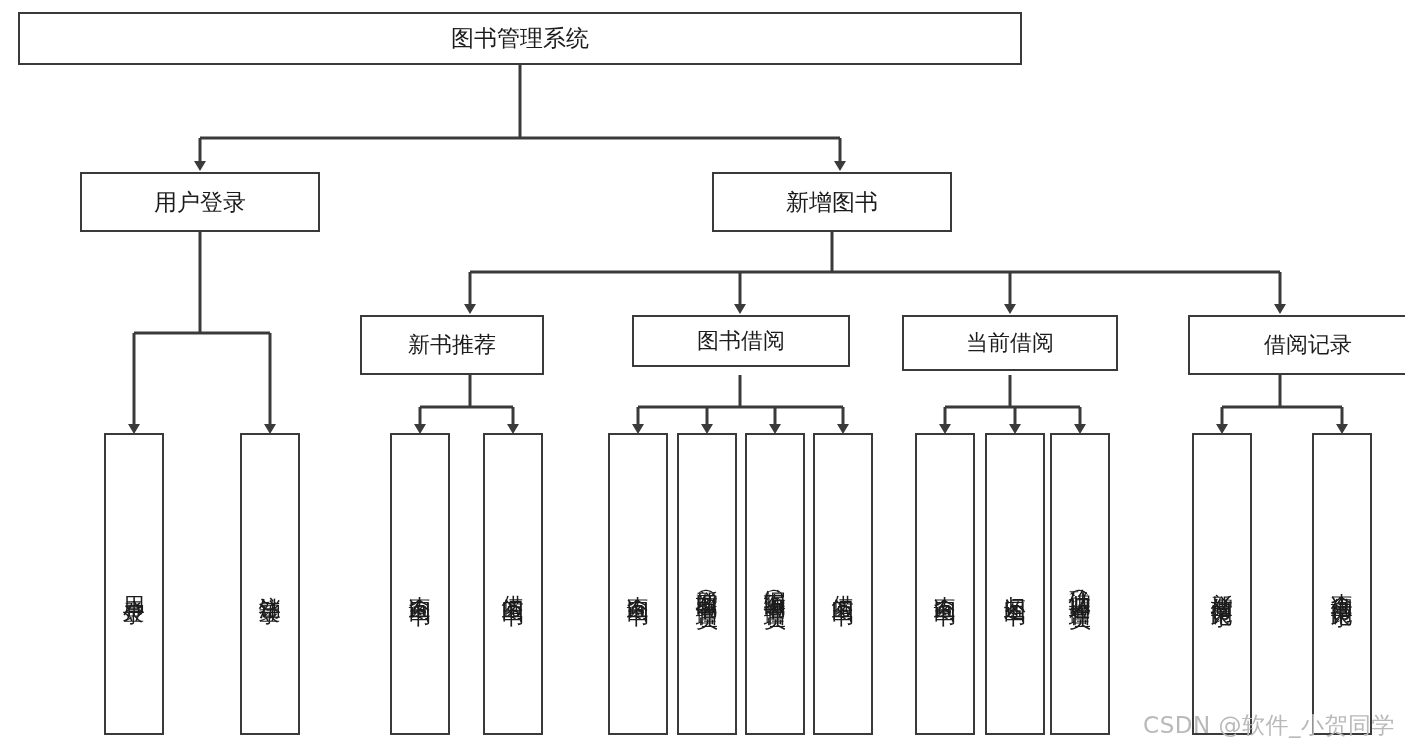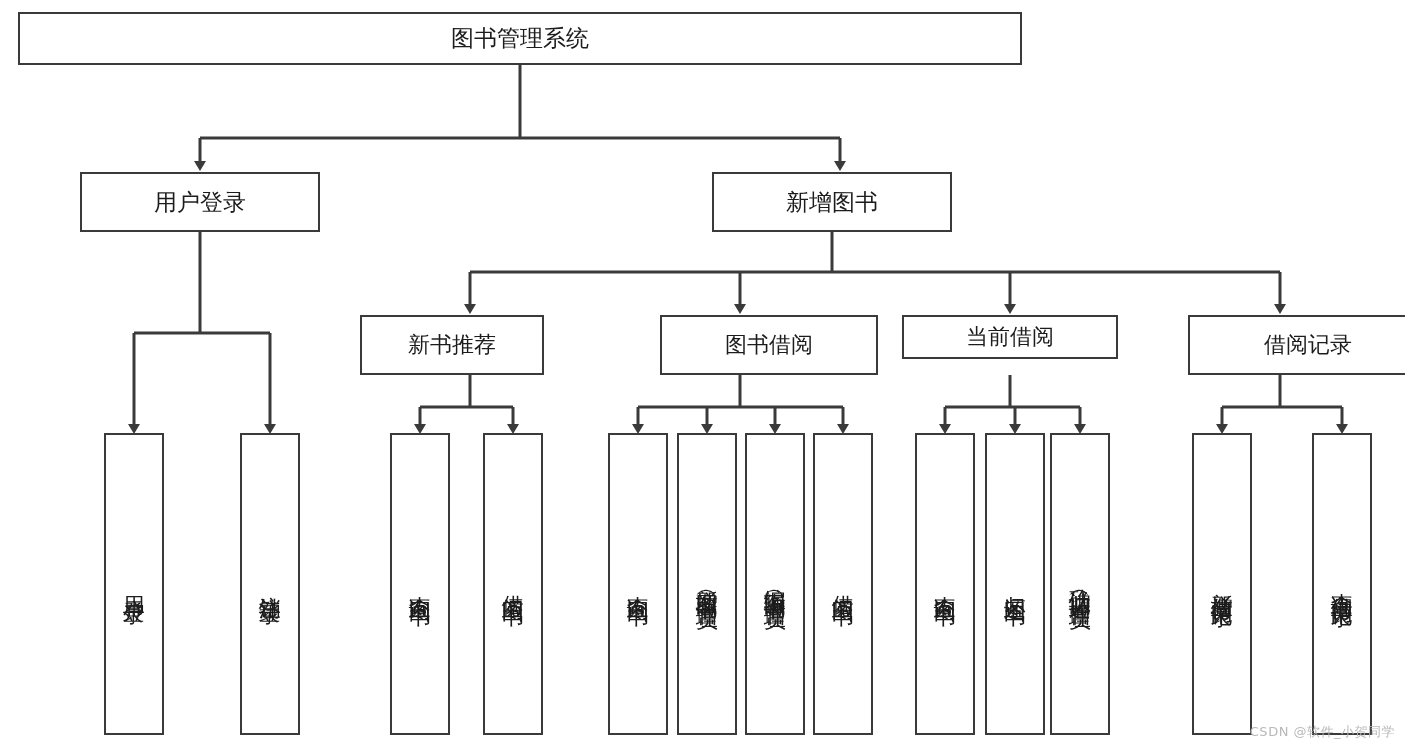--- a/index.html
+++ b/index.html
@@ -51,21 +51,21 @@
     font-size: 22px;
     writing-mode: vertical-rl;
     text-orientation: upright;
     letter-spacing: 3px;
     padding: 6px 0;
   }
   .watermark {
     position: absolute;
     right: 10px;
     bottom: 6px;
-    font-size: 13px;
+    font-size: 23px;
     color: #b9b9b9;
     white-space: nowrap;
     letter-spacing: 0.5px;
   }
 </style>
 </head>
 <body>
 
 <div id="canvas">
 
@@ -120,23 +120,23 @@
   </svg>
 
   <div class="node root" style="left:18px; top:12px; width:1004px; height:53px;">图书管理系统</div>
 
   <div class="node lvl1" style="left:80px; top:172px; width:240px; height:60px;">用户登录</div>
 
   <div class="node lvl1" style="left:712px; top:172px; width:240px; height:60px;">新增图书</div>
 
   <div class="node lvl2" style="left:360px; top:315px; width:184px; height:60px;">新书推荐</div>
 
-  <div class="node lvl2" style="left:660px; top:315px; width:218px; height:60px;">图书借阅</div>
+  <div class="node lvl2" style="left:632px; top:315px; width:218px; height:52px;">图书借阅</div>
 
-  <div class="node lvl2" style="left:902px; top:315px; width:216px; height:44px;">当前借阅</div>
+  <div class="node lvl2" style="left:902px; top:315px; width:216px; height:56px;">当前借阅</div>
 
   <div class="node lvl2" style="left:1188px; top:315px; width:240px; height:60px;">借阅记录</div>
 
   <div class="node leaf" style="left:104px; top:433px; width:60px; height:302px;">用户登录</div>
 
   <div class="node leaf" style="left:240px; top:433px; width:60px; height:302px;">注销登录</div>
 
   <div class="node leaf" style="left:390px; top:433px; width:60px; height:302px;">查询图书</div>
 
   <div class="node leaf" style="left:483px; top:433px; width:60px; height:302px;">借阅图书</div>

